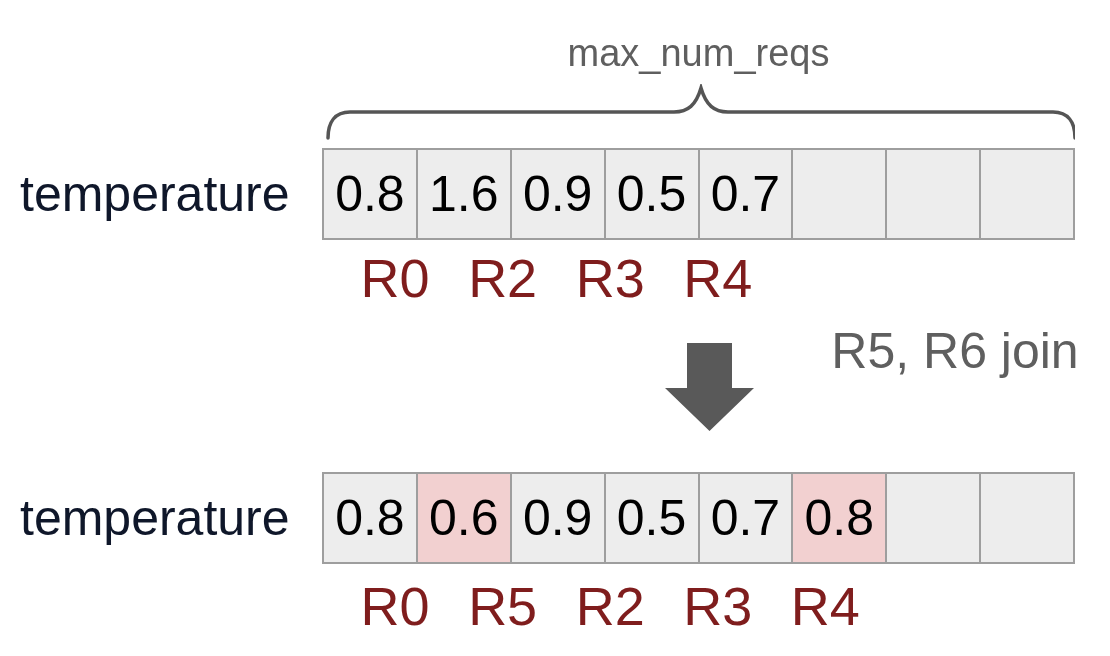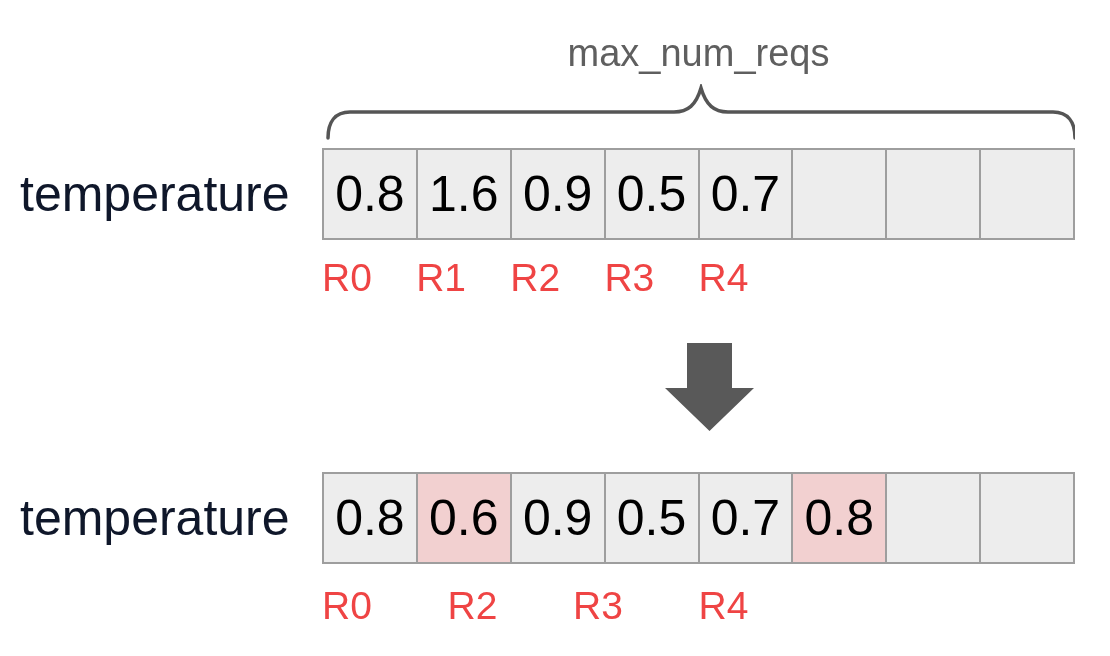--- a/index.html
+++ b/index.html
@@ -54,22 +54,22 @@
 
   
   .req-row {
     left: 322px; width: 753px; height: 56px;
     display: flex;
   }
   .req-before { top: 250px; }
   .req-after  { top: 578px; }
   .req-slot {
     flex: 1 1 0;
-    text-align: left;
-    font-size: 39px; line-height: 56px; color: #ef4444;
+    text-align: right;
+    font-size: 54px; line-height: 56px; color: #7f1d1d;
     white-space: nowrap;
   }
 
   
   .arrow-svg { left: 665px; top: 343px; }
   .note {
     left: 805px; top: 324px; width: 300px;
     text-align: center;
     font-size: 50px; line-height: 55px; color: #5f5f5f;
     white-space: nowrap;
@@ -95,51 +95,52 @@
     <div class="cell">0.9</div>
     <div class="cell">0.5</div>
     <div class="cell">0.7</div>
     <div class="cell"></div>
     <div class="cell"></div>
     <div class="cell"></div>
   </div>
 
   <div class="abs req-row req-before">
     <div class="req-slot">R0</div>
-    <div class="req-slot">R1</div>
     <div class="req-slot">R2</div>
     <div class="req-slot">R3</div>
     <div class="req-slot">R4</div>
     <div class="req-slot"></div>
     <div class="req-slot"></div>
     <div class="req-slot"></div>
   </div>
 
   <svg class="abs arrow-svg" width="89" height="88" viewBox="0 0 89 88">
     <polygon points="22,0 67,0 67,45 89,45 44.5,88 0,45 22,45" fill="#595959"></polygon>
   </svg>
 
   <div class="abs note">
+    <div>R5, R6 join</div>
   </div>
 
   <div class="abs side-label side-after">temperature</div>
 
   <div class="abs array-row row-after">
     <div class="cell">0.8</div>
     <div class="cell hl">0.6</div>
     <div class="cell">0.9</div>
     <div class="cell">0.5</div>
     <div class="cell">0.7</div>
     <div class="cell hl">0.8</div>
     <div class="cell"></div>
     <div class="cell"></div>
   </div>
 
   <div class="abs req-row req-after">
     <div class="req-slot">R0</div>
+    <div class="req-slot">R5</div>
     <div class="req-slot">R2</div>
     <div class="req-slot">R3</div>
     <div class="req-slot">R4</div>
     <div class="req-slot"></div>
     <div class="req-slot"></div>
   </div>
 
 </div>
 
 </body></html>

